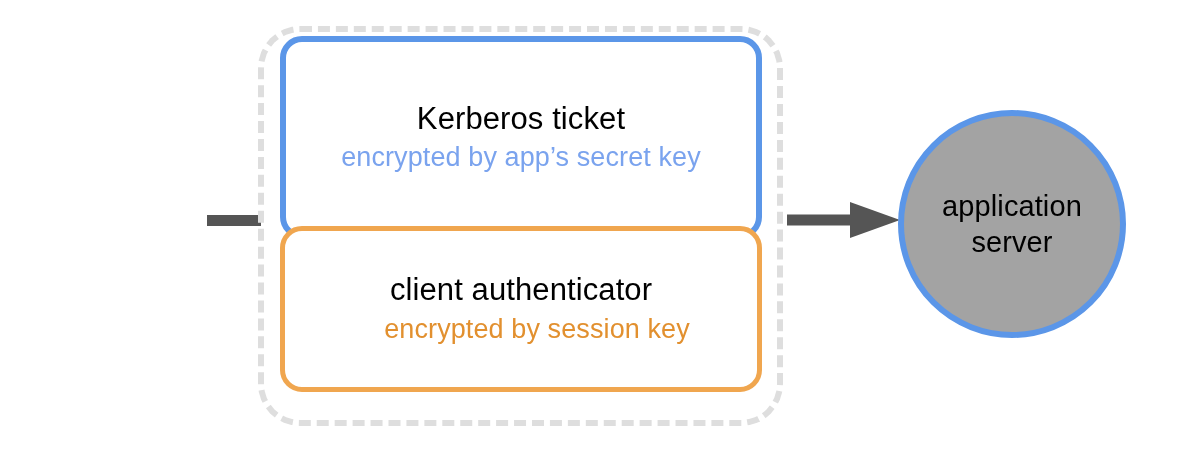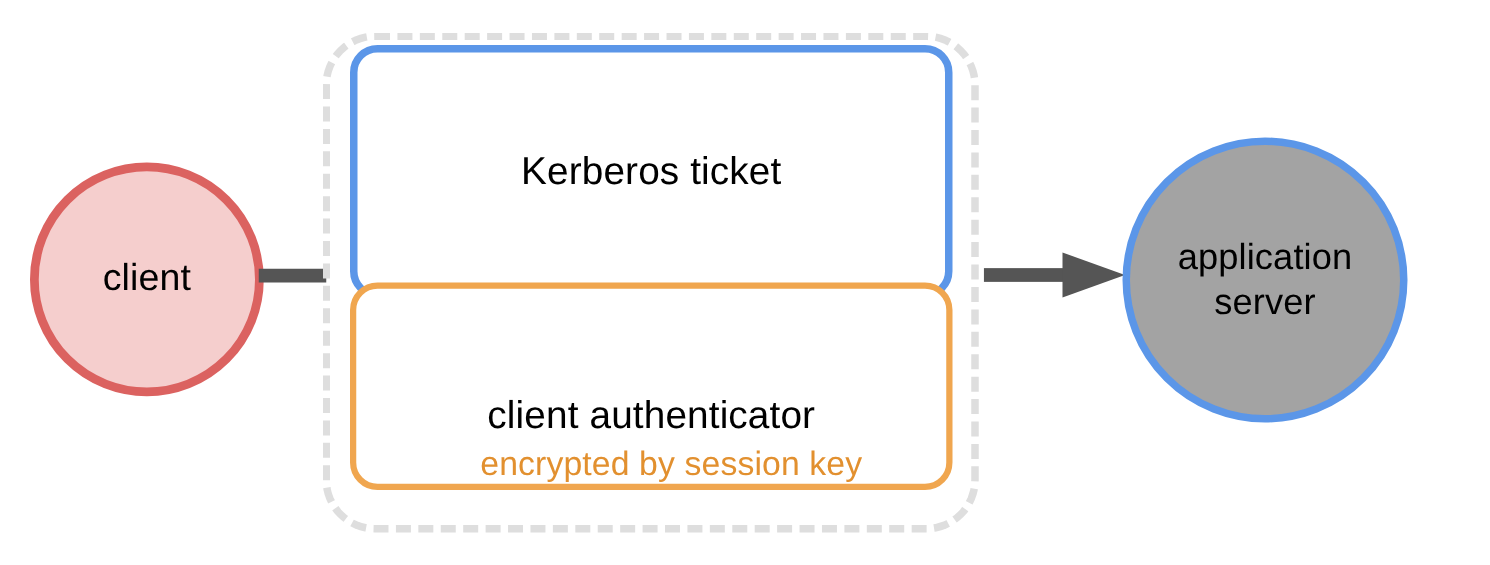--- a/index.html
+++ b/index.html
@@ -85,21 +85,20 @@
     border: 6px solid #5b96e8;
     border-radius: 22px;
   }
   #client-authenticator-box {
     left: 280px;
     top: 226px;
     width: 482px;
     height: 166px;
     border: 5px solid #f0a64f;
     border-radius: 22px;
-    justify-content: flex-end;
   }
   .box-title {
     font-size: 31px;
     color: #000000;
     line-height: 1.12;
     text-align: center;
     letter-spacing: 0.1px;
   }
   .box-subtitle {
     font-size: 27px;
@@ -142,30 +141,28 @@
     text-align: center;
     letter-spacing: 0.1px;
     white-space: pre-line;
   }
 </style>
 </head>
 <body>
 
 <div id="diagram-canvas">
 
-  <div id="client-node">
-    <span class="node-label">client</span>
-  </div>
 
   <div id="client-connector"></div>
 
   <div id="ticket-bundle"></div>
 
   <div id="kerberos-ticket-box" class="message-box">
     <span class="box-title">Kerberos ticket</span>
+    <span class="box-subtitle" id="kerberos-ticket-subtitle">encrypted by app’s secret key</span>
   </div>
 
   <div id="client-authenticator-box" class="message-box">
     <span class="box-title">client authenticator</span>
     <span class="box-subtitle" id="client-authenticator-subtitle">encrypted by session key</span>
   </div>
 
   <svg id="flow-arrow" viewBox="0 0 115 42">
     <rect x="0" y="15.5" width="72" height="11" fill="#555555"></rect>
     <polygon points="63,3 113,21 63,39" fill="#555555"></polygon>

